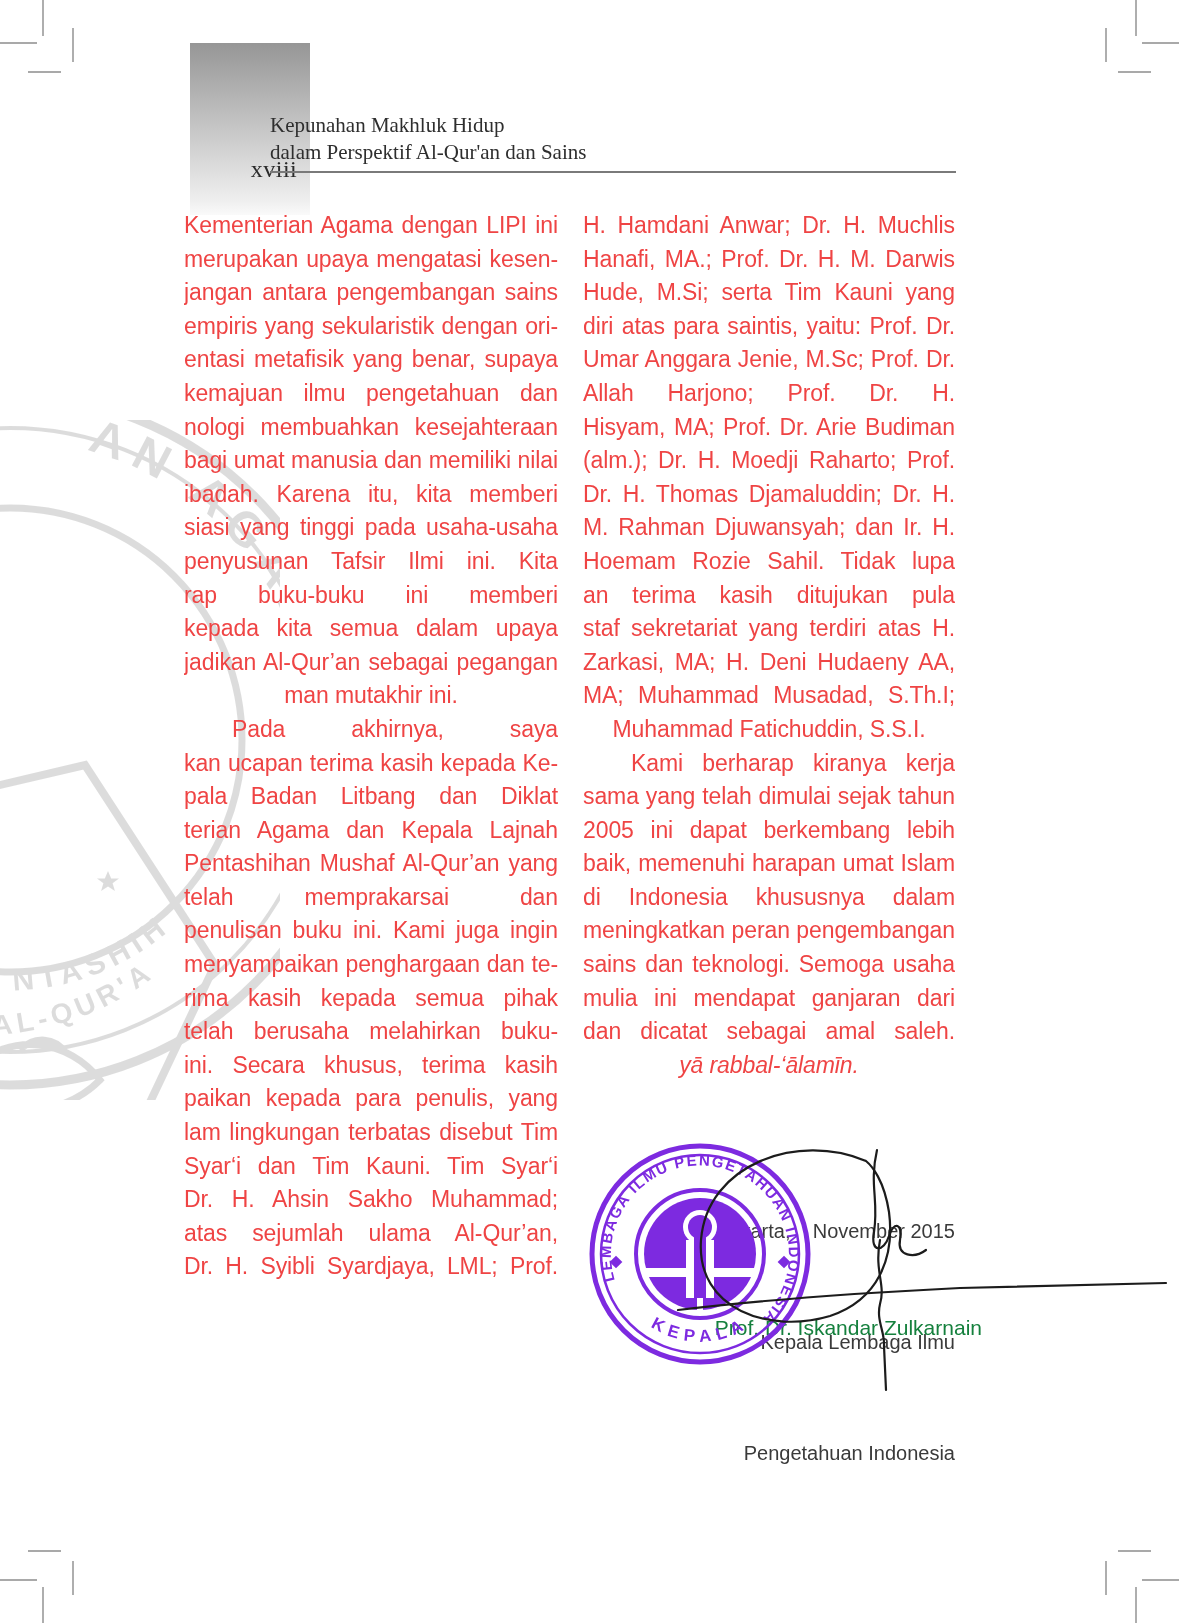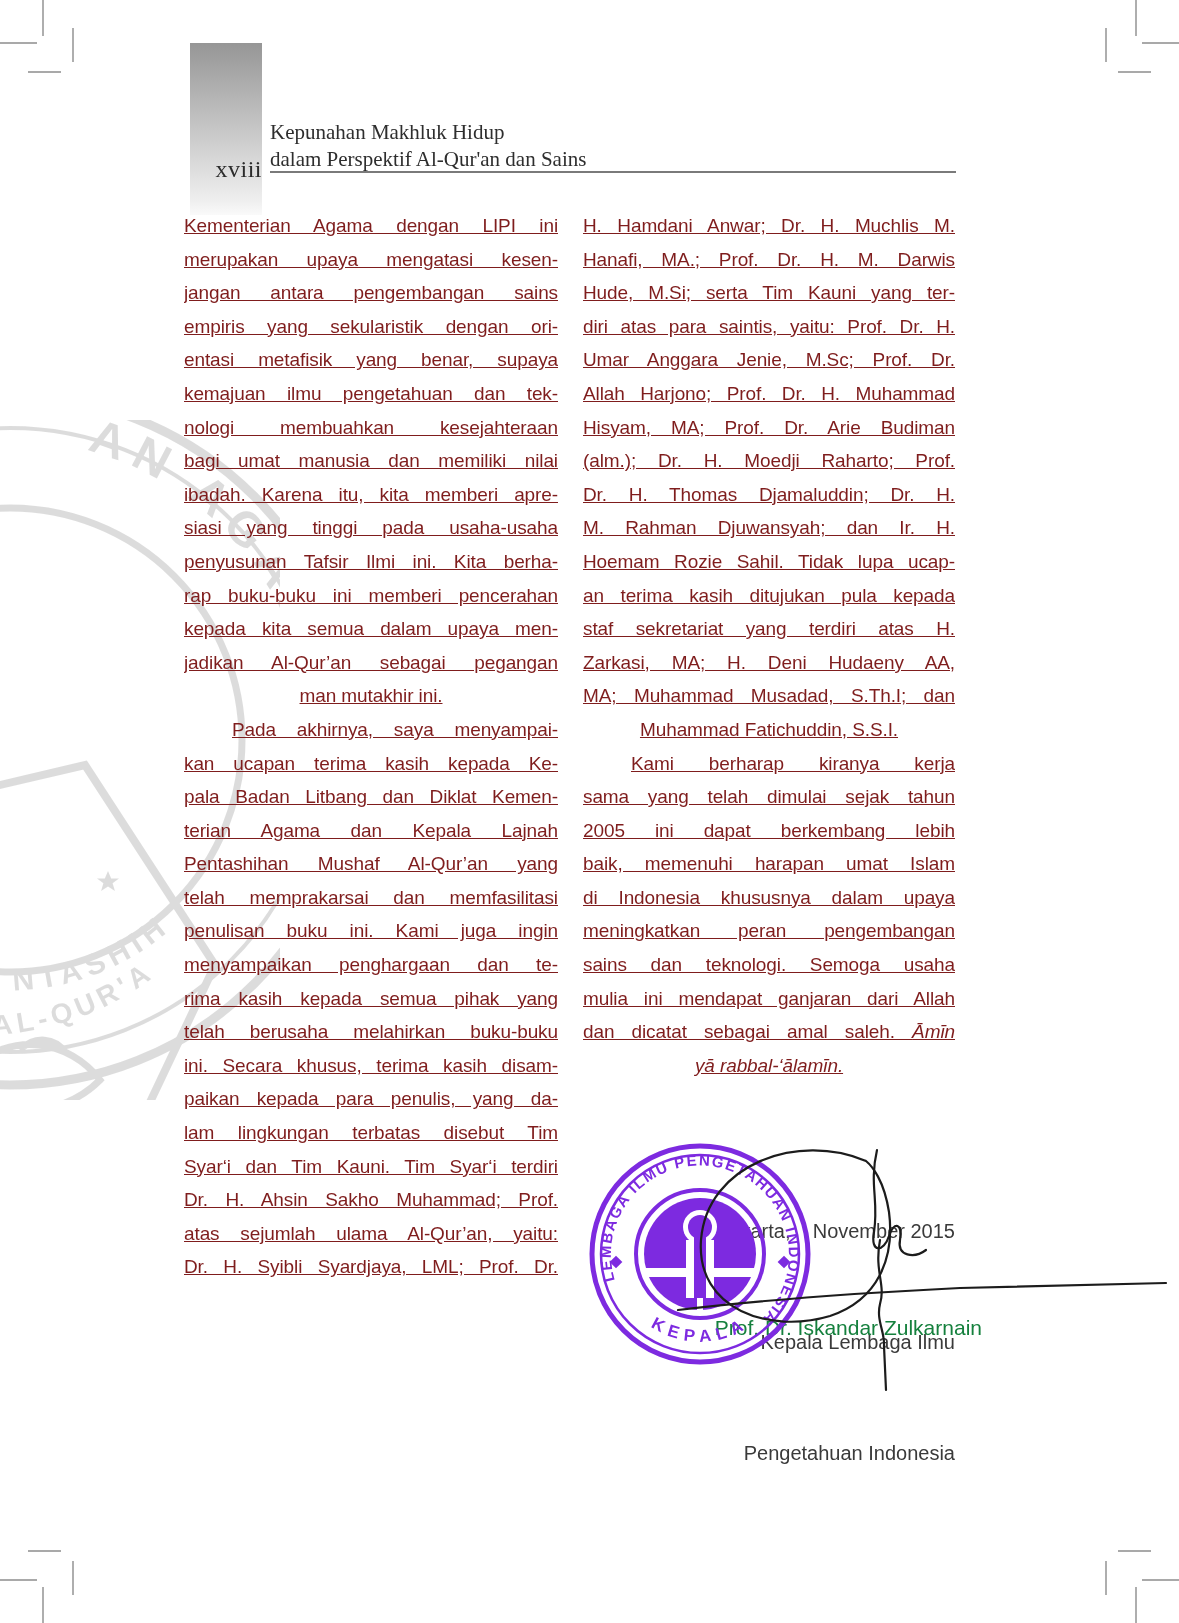--- a/index.html
+++ b/index.html
@@ -10,41 +10,40 @@
     overflow:hidden;
     font-family:"Liberation Sans",sans-serif;
   }
   svg{display:block;}
   .overlay{position:absolute;left:0;top:0;pointer-events:none;}
 
   
   .graybar{
     position:absolute;left:190px;top:43px;width:72px;height:172px;
     background:linear-gradient(180deg,#969696 0%,#b3b3b3 30%,#d2d2d2 62%,#efefef 92%,#fafafa 100%);
-    display:flex;align-items:flex-end;justify-content:flex-end;
+    display:flex;align-items:flex-end;justify-content:center;padding-left:48px;
   }
   .pagenum{
     font-family:"Liberation Serif",serif;
     font-size:24px;color:#2b2b2b;padding-bottom:32px;letter-spacing:.5px;
   }
   .titleblock{
     position:absolute;left:270px;top:112px;width:686px;
     font-family:"Liberation Serif",serif;
-    font-size:21px;line-height:27px;color:#2e2e2e;margin-top:7px;
+    font-size:21px;line-height:27px;color:#2e2e2e;
   }
   .hrule{
     position:absolute;left:270px;top:171px;width:686px;height:2px;background:#7a7a7a;
   }
 
   
   .col{
     position:absolute;top:209px;
-    font-size:19px;line-height:33.6px;color:#7f1d1d;
+    font-size:23px;line-height:33.6px;color:#ef4444;
     letter-spacing:-0.1px;
-    text-decoration:underline;
   }
   .col-left{left:184px;width:374px;}
   .col-right{left:583px;width:372px;}
   .tline{
     text-align:justify;height:33.6px;overflow:hidden;white-space:normal;
   }
   .tline::after{content:"";display:inline-block;width:100%;height:0;}
   .tline.endline{text-align:center;}
   .tline.indent{text-indent:48px;}
   .tline i{font-style:italic;}

